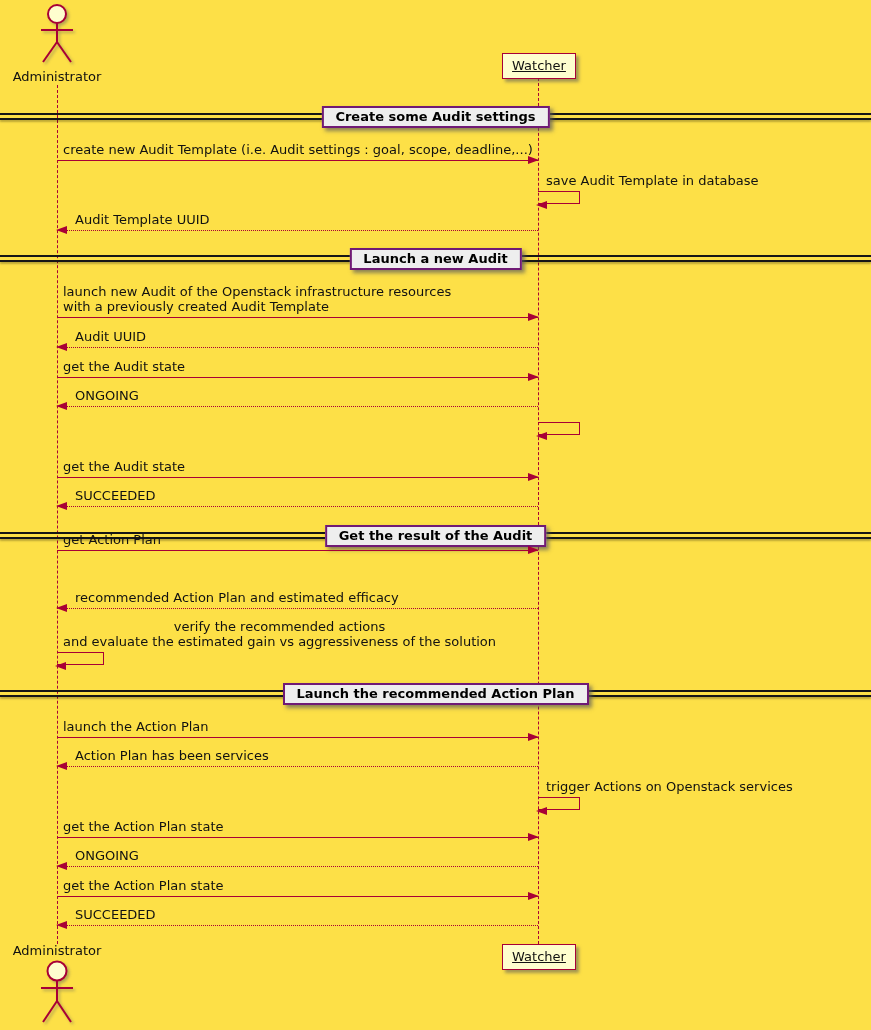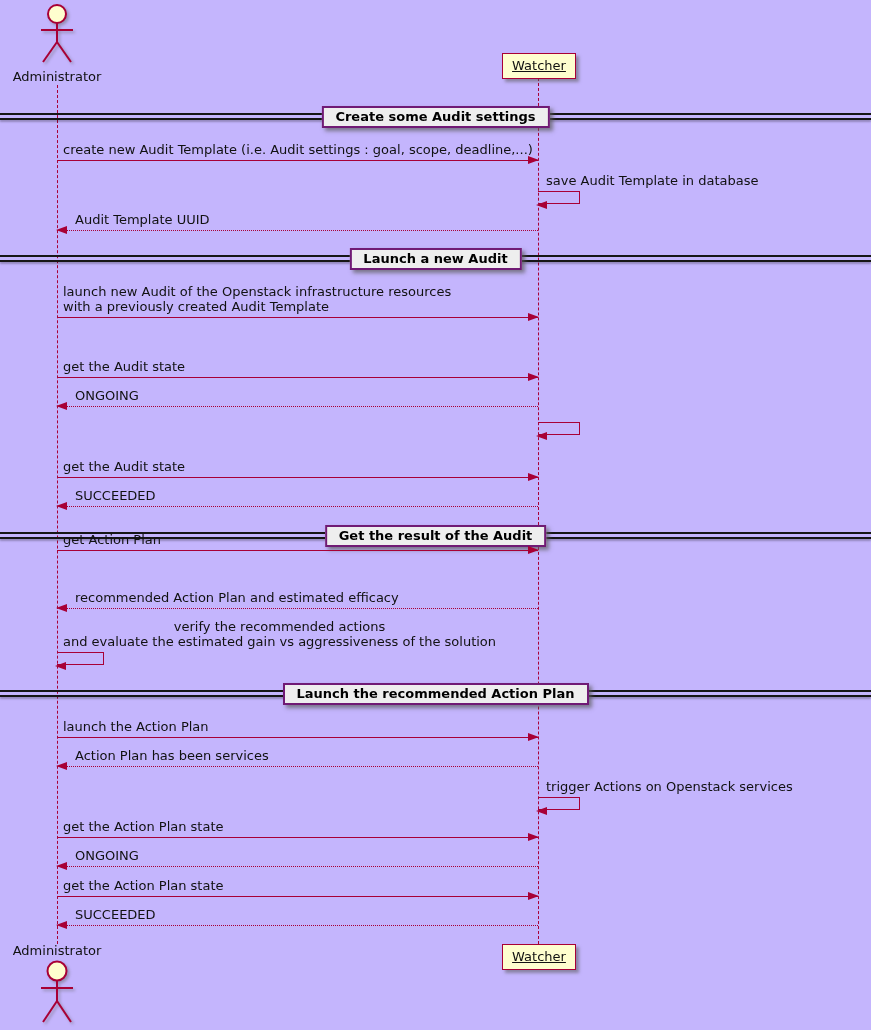--- a/index.html
+++ b/index.html
@@ -1,19 +1,19 @@
 <!DOCTYPE html>
 <html><head>
 <meta charset="utf-8">
 <style>
   html,body{margin:0;padding:0;background:#ffffff;}
   #diagram{
     position:relative;
     width:871px;height:1030px;
-    background:#c4b5fd;
+    background:#fde047;
     font-family:"DejaVu Sans","Liberation Sans",sans-serif;
     font-size:13px;color:#1a1a1a;
     overflow:hidden;
   }
   .lifeline{
     position:absolute;width:0;
     border-left:1px dashed #A80036;
   }
   .actor-label{
     position:absolute;text-align:center;color:#111;
@@ -119,20 +119,24 @@
     <div class="div-lines"></div>
     <div class="div-box">Launch a new Audit</div>
   </div>
 
   <div class="msg" style="top:284px;">
     <div class="msg-label">launch new Audit of the Openstack infrastructure resources
 with a previously created Audit Template</div>
     <div class="arr solid right"></div>
   </div>
 
+  <div class="msg reply" style="top:329px;">
+    <div class="msg-label">Audit UUID</div>
+    <div class="arr dotted left"></div>
+  </div>
 
   <div class="msg" style="top:359px;">
     <div class="msg-label">get the Audit state</div>
     <div class="arr solid right"></div>
   </div>
 
   <div class="msg reply" style="top:388px;">
     <div class="msg-label">ONGOING</div>
     <div class="arr dotted left"></div>
   </div>

